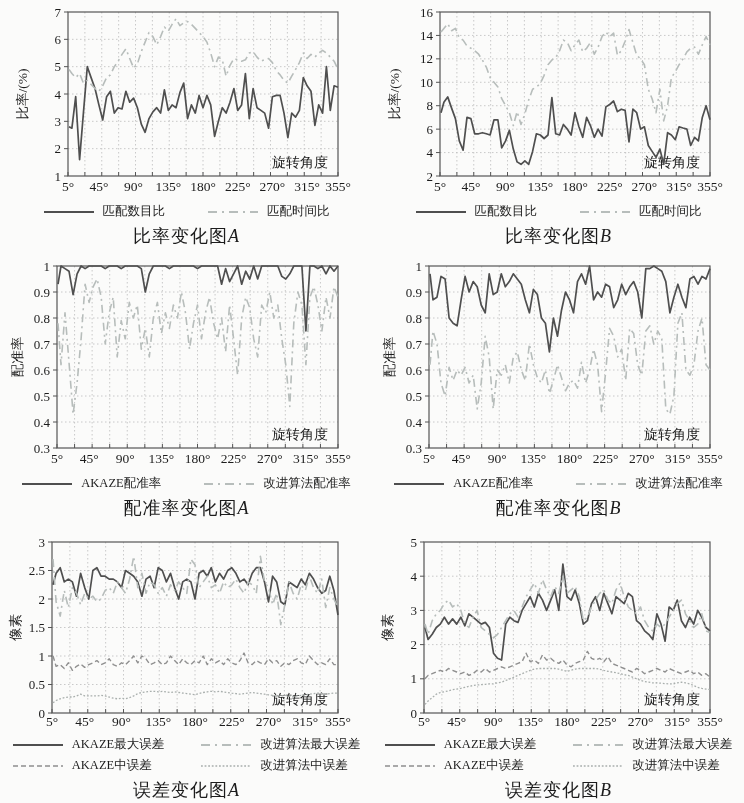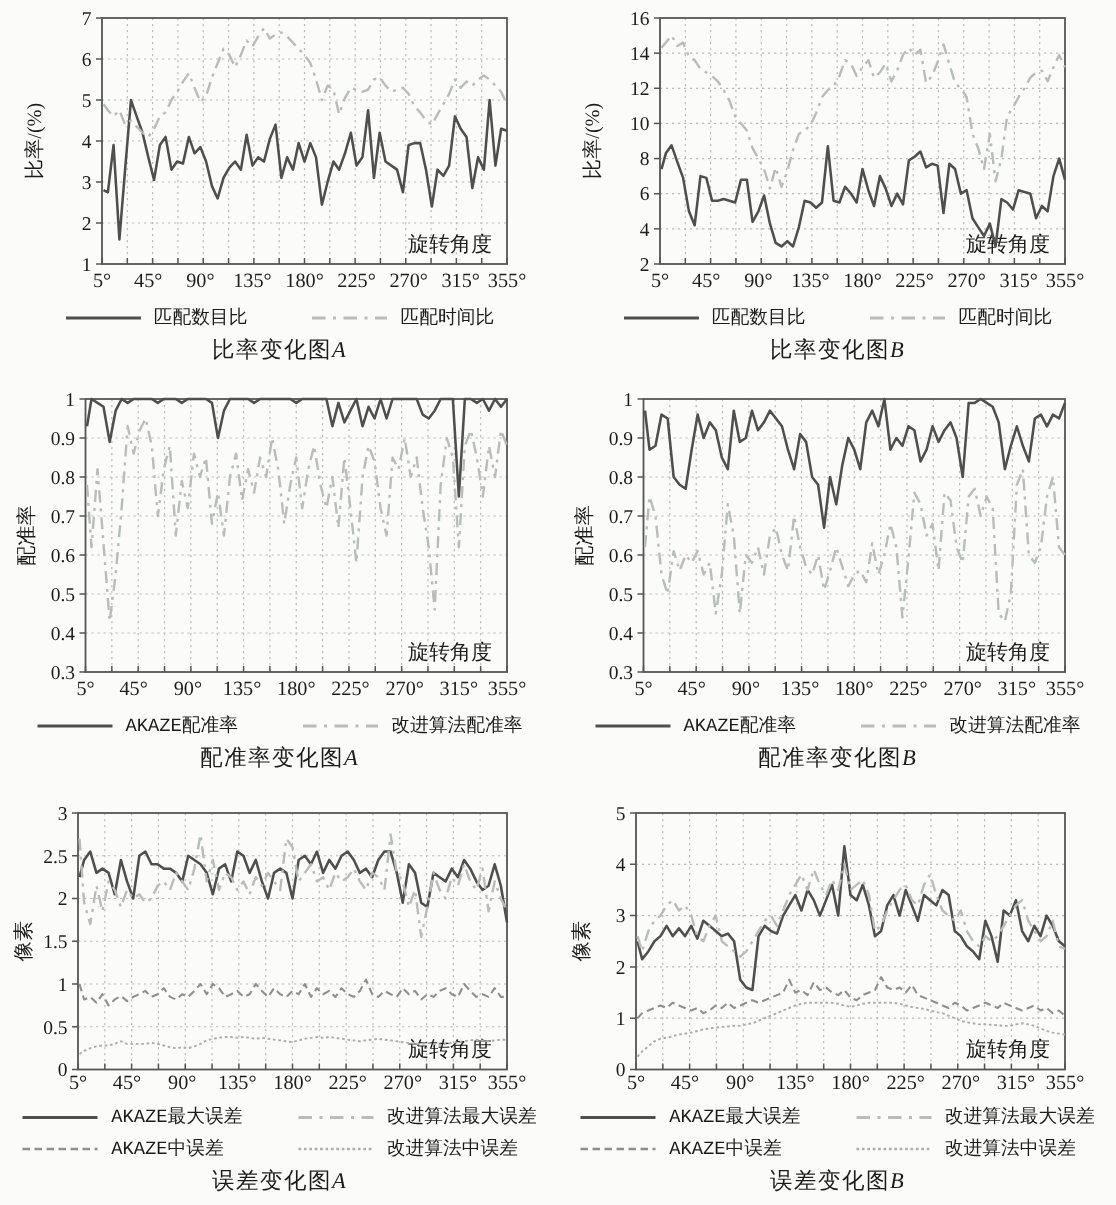--- a/index.html
+++ b/index.html
@@ -9,25 +9,25 @@
     overflow:hidden;
   }
   .figure-grid{
     display:grid;width:744px;height:803px;
     grid-template-columns:372px 372px;
     grid-template-rows:250px 280px 273px;
   }
   .cell{display:flex;flex-direction:column;align-items:center;overflow:hidden;}
   svg.plot{display:block;}
   svg text{font-family:"Liberation Serif","DejaVu Serif",serif;fill:#1c1c1c;}
-  .legend{display:flex;align-items:flex-end;gap:42px;margin-top:5px;font-family:Liberation Mono, monospace;}
+  .legend{display:flex;align-items:flex-end;gap:42px;margin-top:5px;}
   .legend.two-rows{display:grid;grid-template-columns:auto auto;column-gap:36px;row-gap:4px;margin-top:3px;}
   .legend-item{display:flex;align-items:center;gap:8px;font-size:12.5px;white-space:nowrap;}
   .legend-item svg{display:block;}
-  .caption{margin-top:4px;font-size:15px;letter-spacing:1px;}
+  .caption{margin-top:4px;font-size:18px;letter-spacing:1px;}
   .caption i{font-style:italic;letter-spacing:0;}
 </style>
 </head>
 <body>
 
 <div class="figure-grid">
 
   <div class="cell">
     <svg class="plot" width="372" height="198">
         <line x1="68" y1="172" x2="68" y2="176" stroke="#555555" stroke-width="1"></line>

